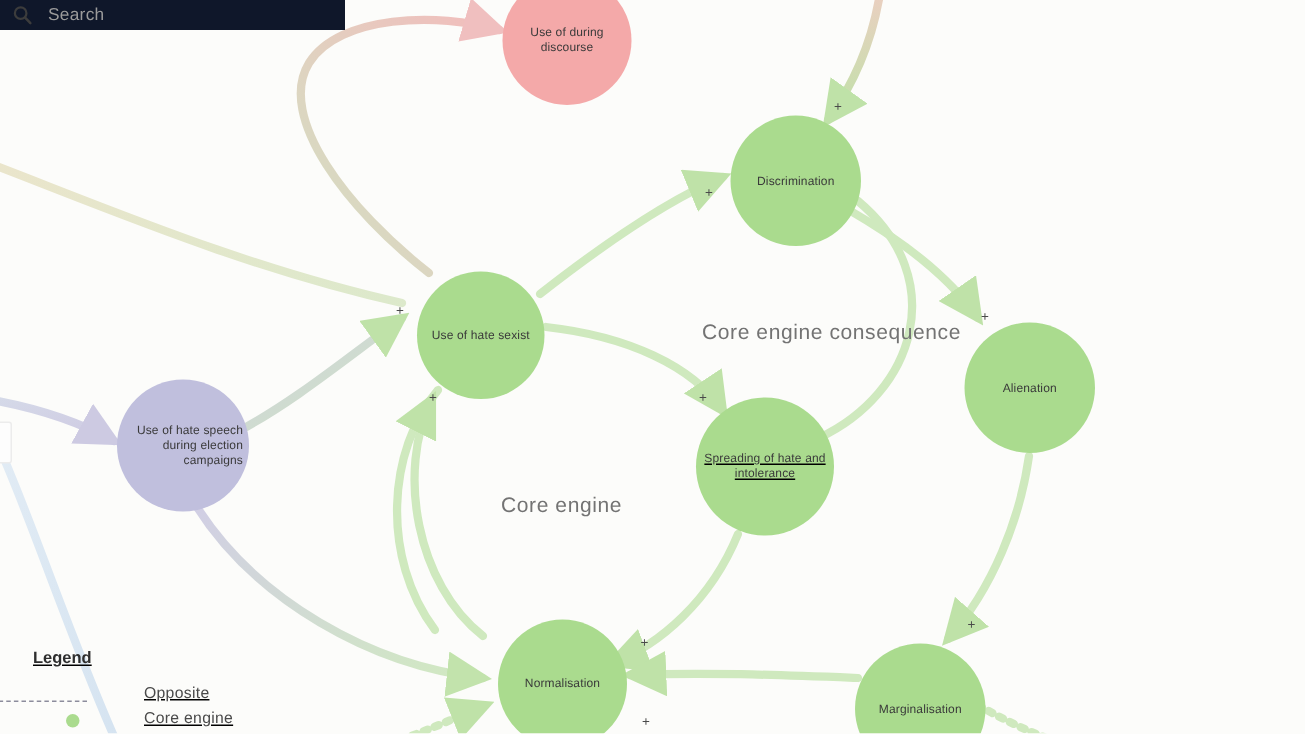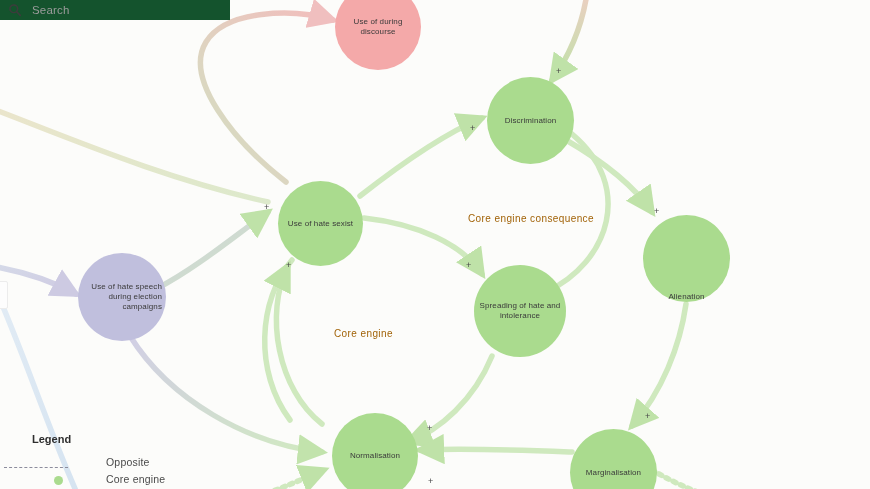--- a/index.html
+++ b/index.html
@@ -15,21 +15,21 @@
     background: #fcfcfa;
     overflow: hidden;
   }
 
   
   #searchbar {
     position: absolute;
     left: 0; top: 0;
     width: 230px; height: 20px;
     display: flex; align-items: center;
-    background: #14532d;
+    background: #0f172a;
     z-index: 40;
   }
   #searchbar .mag {
     margin-left: 8px;
     width: 14px; height: 14px;
     display: block;
   }
   #searchbar .sq {
     margin-left: 10px;
     font-size: 11.5px;
@@ -65,45 +65,46 @@
     pointer-events: none;
     letter-spacing: .1px;
   }
   .node.green  { background: #aadb8e; }
   .node.pink   { background: #f4a9a9; }
   .node.purple { background: #c0bfdd; text-align: right; }
 
   
   .cluster {
     position: absolute;
-    color: #a16207;
-    font-size: 10px;
+    color: #737373;
+    font-size: 14px;
     letter-spacing: .4px;
     white-space: nowrap;
     z-index: 15;
     pointer-events: none;
   }
 
   
   .sign {
     position: absolute;
     font-size: 9px;
     color: #4a4a4a;
     z-index: 18;
     pointer-events: none;
     line-height: 9px;
   }
 
   
   #legend {
     position: absolute;
-    left: 18px; bottom: 0;
+    left: 8px; bottom: 0;
     width: 150px;
     padding: 0 0 4px 12px;
     z-index: 45;
+    text-decoration: underline;
   }
   #legend .title {
     font-size: 11px;
     color: #2e2e2e;
     margin: 0 0 6px 2px;
     font-weight: 600;
   }
   #legend .row {
     display: flex;
     align-items: flex-end;
@@ -241,25 +242,25 @@
   </div>
 
   <div class="node green" style="left:278px; top:181px; width:85px; height:85px;">
     <span class="lbl">Use of hate sexist</span>
   </div>
 
   <div class="node purple" style="left:78px; top:253px; width:88px; height:88px;">
     <span class="lbl">Use of hate speech during election campaigns</span>
   </div>
 
-  <div class="node green" style="left:474px; top:265px; width:92px; height:92px;">
+  <div class="node green" style="left:464px; top:265px; width:92px; height:92px;text-decoration:underline;">
     <span class="lbl">Spreading of hate and intolerance</span>
   </div>
 
-  <div class="node green" style="left:643px; top:215px; width:87px; height:87px;align-items:flex-end;">
+  <div class="node green" style="left:643px; top:215px; width:87px; height:87px;">
     <span class="lbl">Alienation</span>
   </div>
 
   <div class="node green" style="left:332px; top:413px; width:86px; height:86px;">
     <span class="lbl">Normalisation</span>
   </div>
 
   <div class="node green" style="left:570px; top:429px; width:87px; height:87px;">
     <span class="lbl">Marginalisation</span>
   </div>

